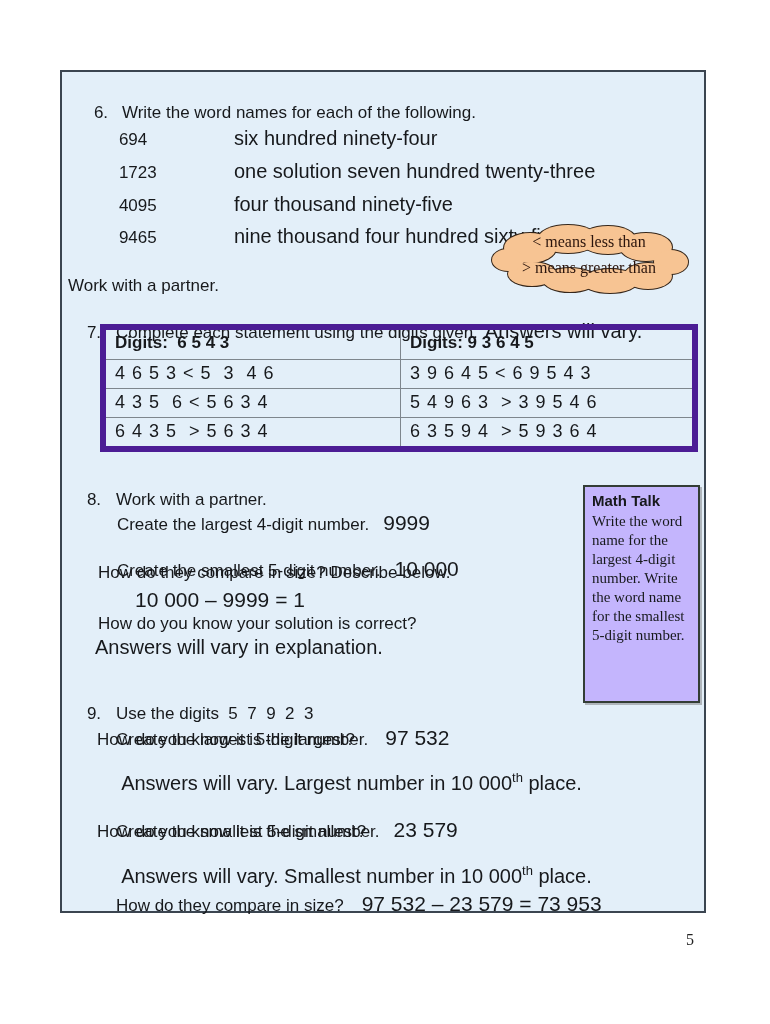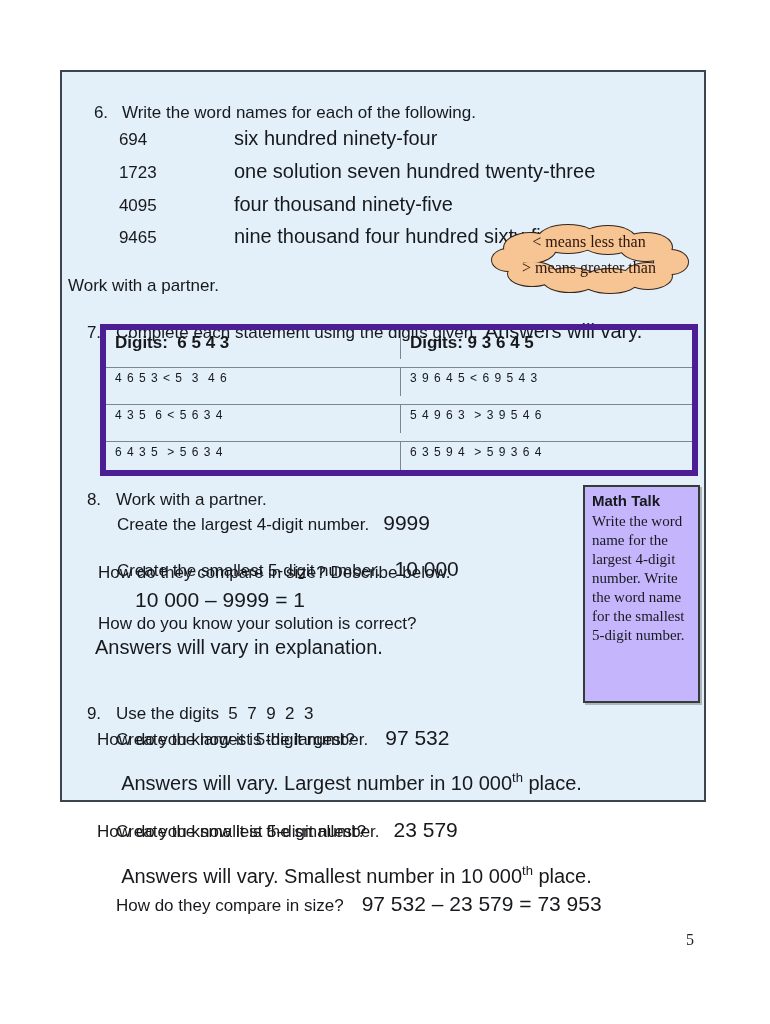--- a/index.html
+++ b/index.html
@@ -3,21 +3,21 @@
 <meta charset="utf-8">
 <style>
   html,body { margin:0; padding:0; }
   body {
     width:770px; height:1024px; position:relative;
     background:#ffffff; color:#17191c;
     font-family:"Liberation Sans", sans-serif;
     overflow:hidden;
   }
   .panel {
-    position:absolute; left:60px; top:70px; width:646px; height:732px;
+    position:absolute; left:60px; top:70px; width:646px; height:843px;
     box-sizing:border-box;
     background:#e3eff9; border:2px solid #3b4550;
   }
   .line { position:absolute; font-size:17px; white-space:pre; line-height:22px; }
   .qlabel { display:inline-block; width:29px; }
   .qlabel-6 { display:inline-block; width:28px; }
   .ans { font-size:20px; }
   .num-ans { font-size:21px; margin-left:14px; }
   .words { font-size:20px; }
   .q6row-num { display:inline-block; width:115px; font-size:17px; }
@@ -29,21 +29,21 @@
     box-sizing:border-box; border:6px solid #4c1d95;
     display:grid; grid-template-columns:295px 1fr;
   }
   .q7-cell {
     box-sizing:border-box; height:29px; white-space:pre;
     padding:3px 0 0 9px; overflow:hidden;
   }
   .q7-cell.col-left { border-right:1px solid #7e868d; }
   .q7-cell.row-n { border-top:1px solid #7e868d; }
   .q7-head { font-weight:bold; font-size:17px; }
-  .q7-data { font-size:12px; letter-spacing:1px;margin-top:8px; }
+  .q7-data { font-size:18px; letter-spacing:1px; }
 
   
   .cloud { position:absolute; left:426px; top:150px; width:202px; height:73px; }
   .cloud svg { position:absolute; left:0; top:0; }
   .cloud-text {
     position:absolute; left:0; width:100%; text-align:center;
     font-family:"Liberation Serif", serif; font-size:16px; color:#2a140c;
     white-space:pre;
   }
   .cloud-text.l1 { top:11px; }

